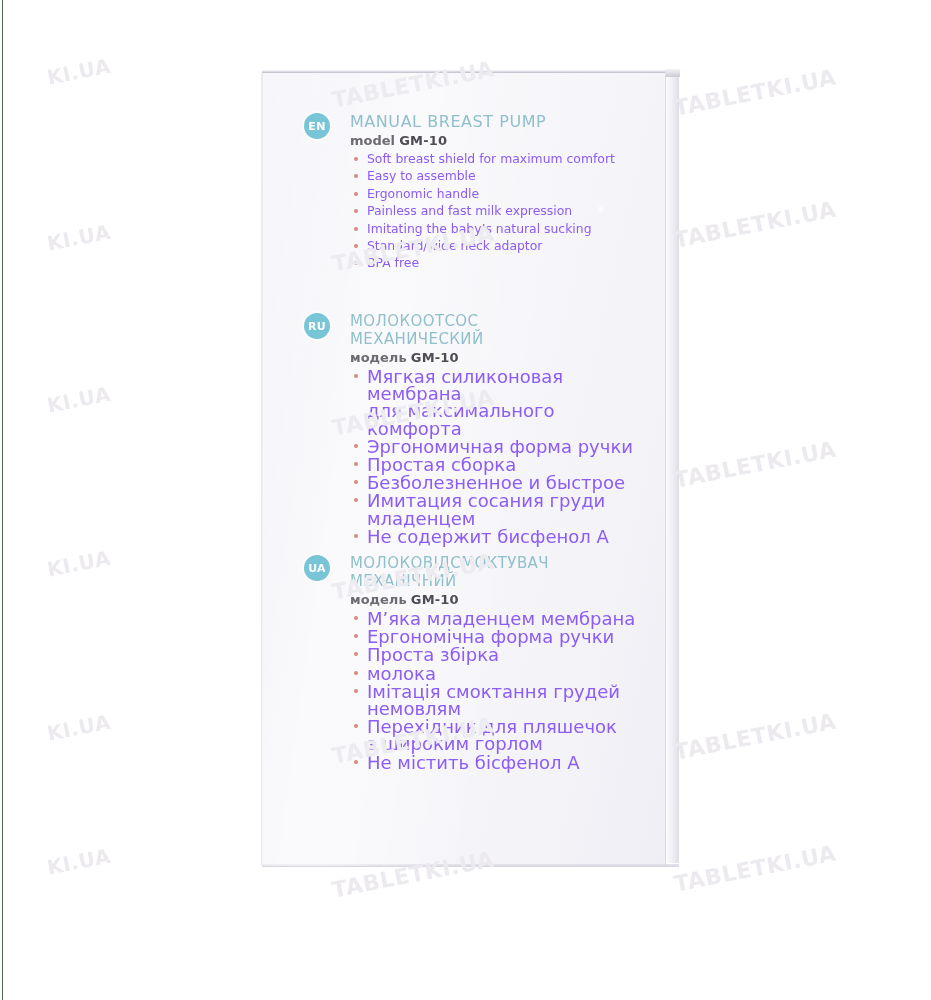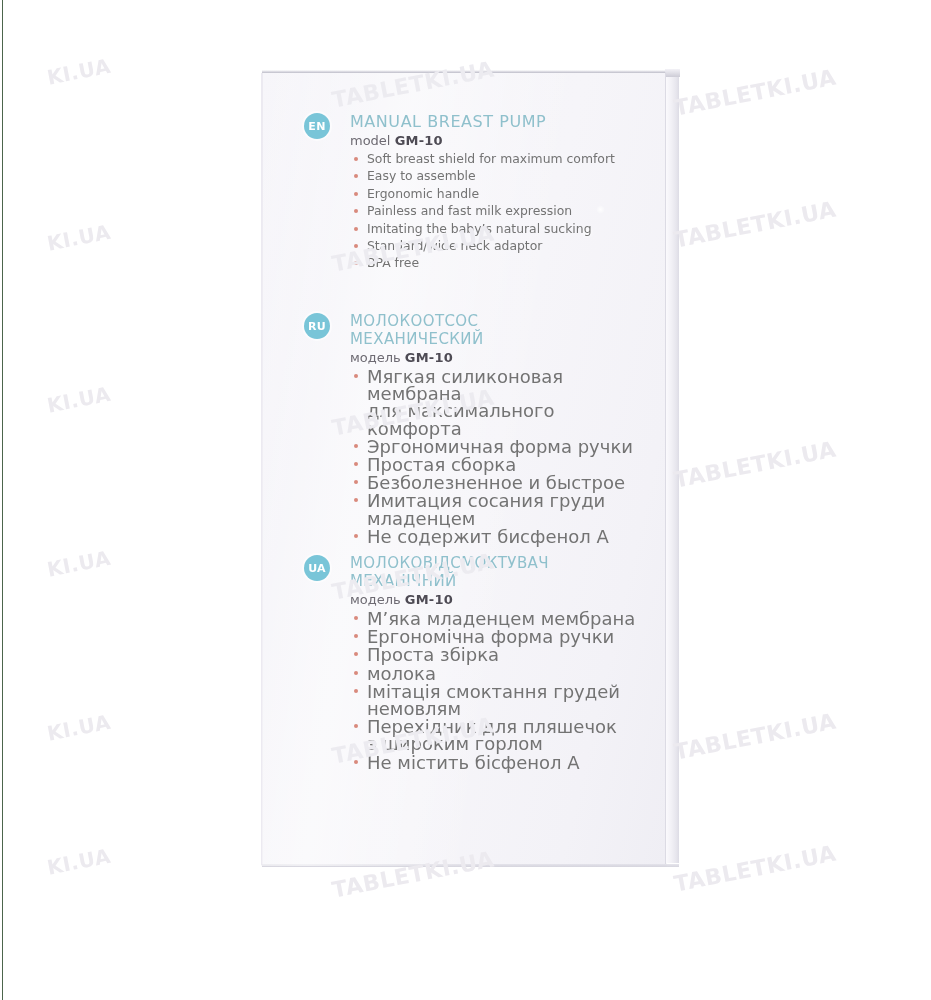--- a/index.html
+++ b/index.html
@@ -116,26 +116,26 @@
     font-family:"DejaVu Sans", sans-serif;
   }
   .lang-title .tl{ display:block; }
   .model-line{
     color:#6d6a72;
     font-size:13px;
     line-height:17px;
     margin:0 0 2px 0;
     font-family:"DejaVu Sans", sans-serif;
   }
-  .model-line .model-word{ color:#6d6a72; font-weight:400; }
+  .model-line .model-word{ color:#6d6a72; font-weight:700; }
   .model-line .model-code{ color:#4e4b54; font-weight:700; letter-spacing:.2px; }
 
   ul.feature-list{
     list-style:none; margin:0; padding:0;
-    color:#737373;
+    color:#8b5cf6;
     font-size:12.4px;
     line-height:16.4px;
     font-family:"DejaVu Sans", sans-serif;
   }
   ul.feature-list li{
     position:relative;
     padding-left:17px;
     margin:0 0 1px 0;
   }
   ul.feature-list li::before{

